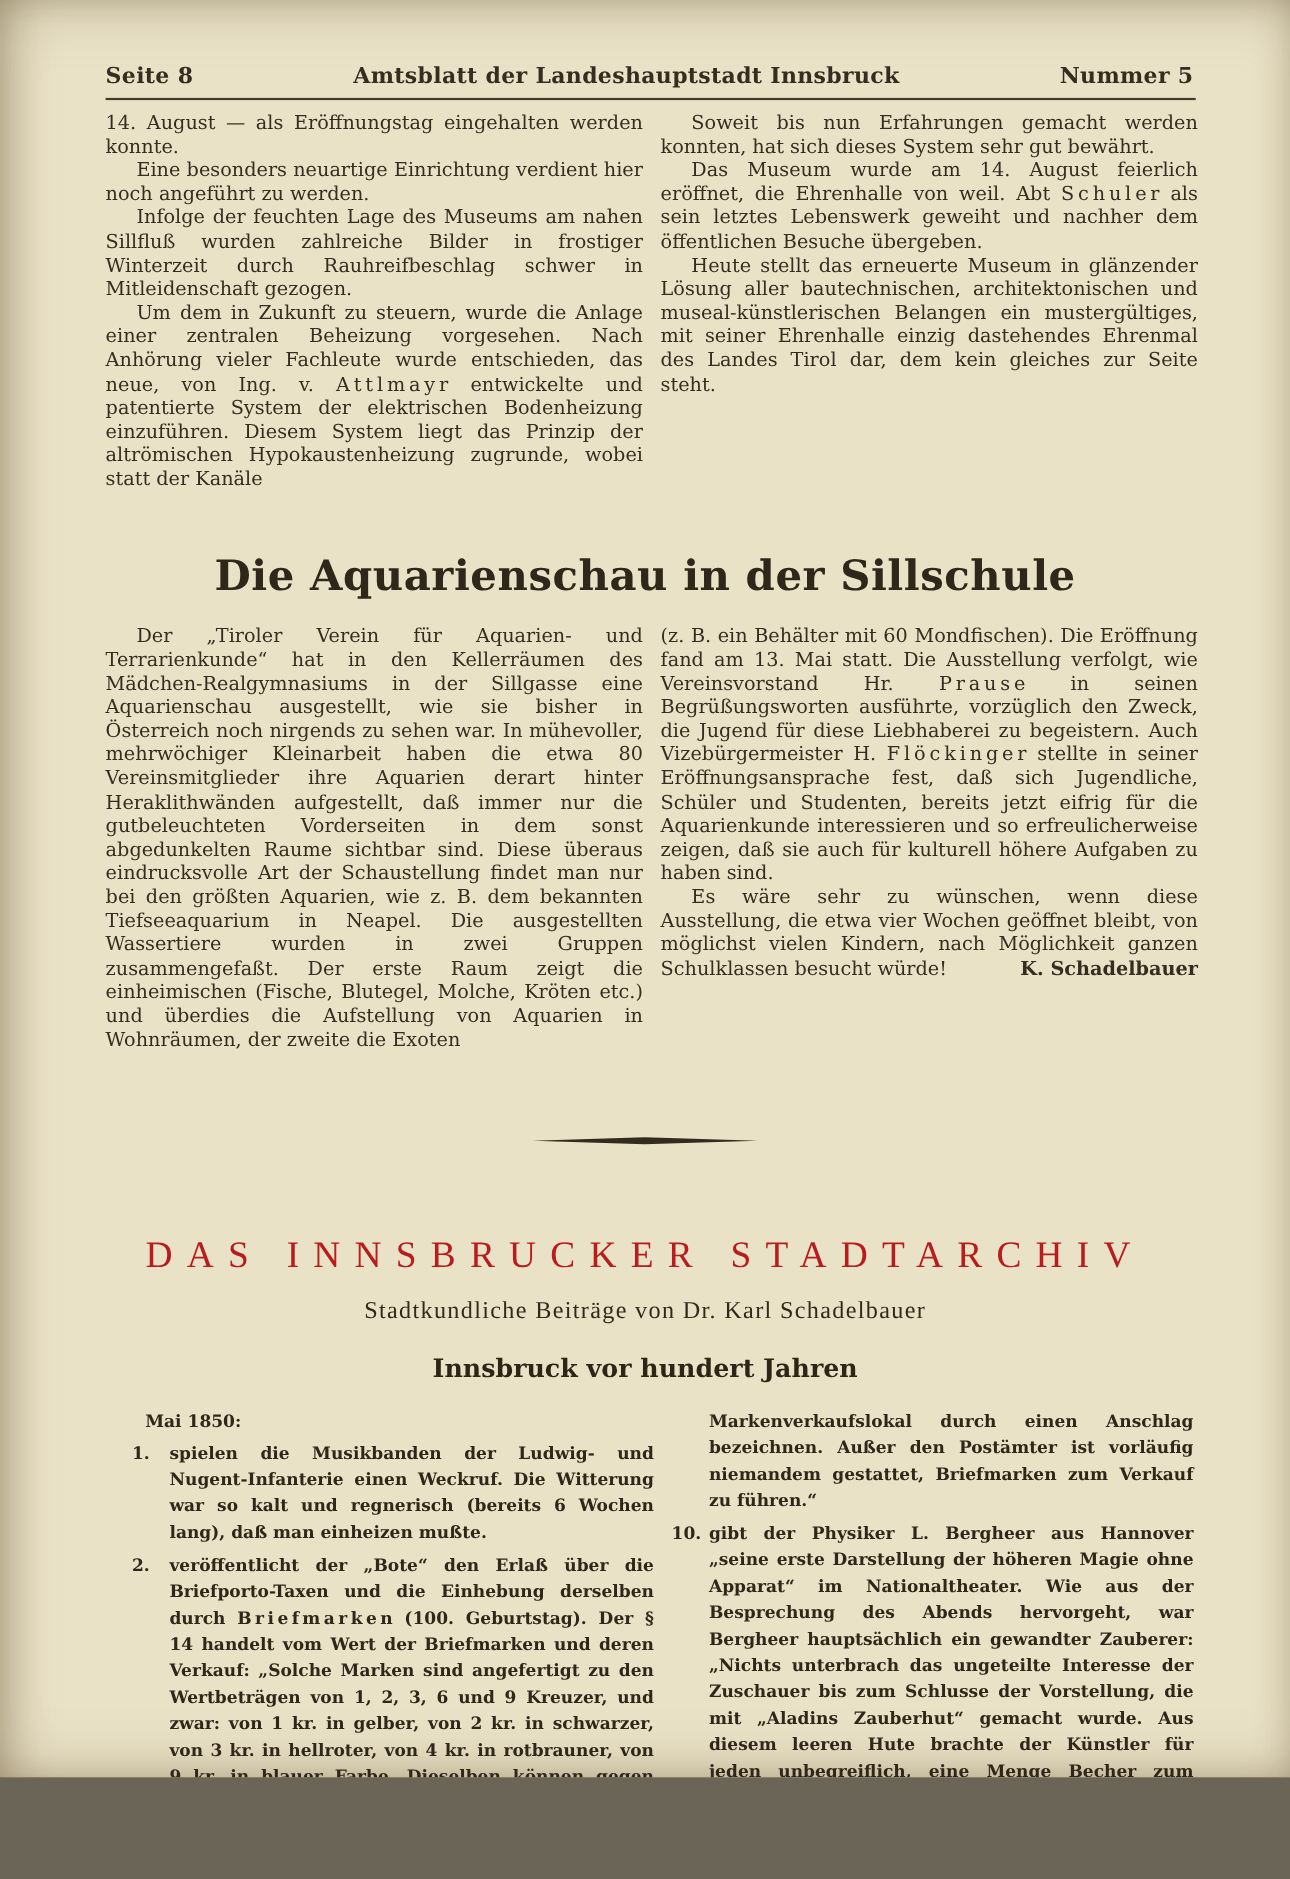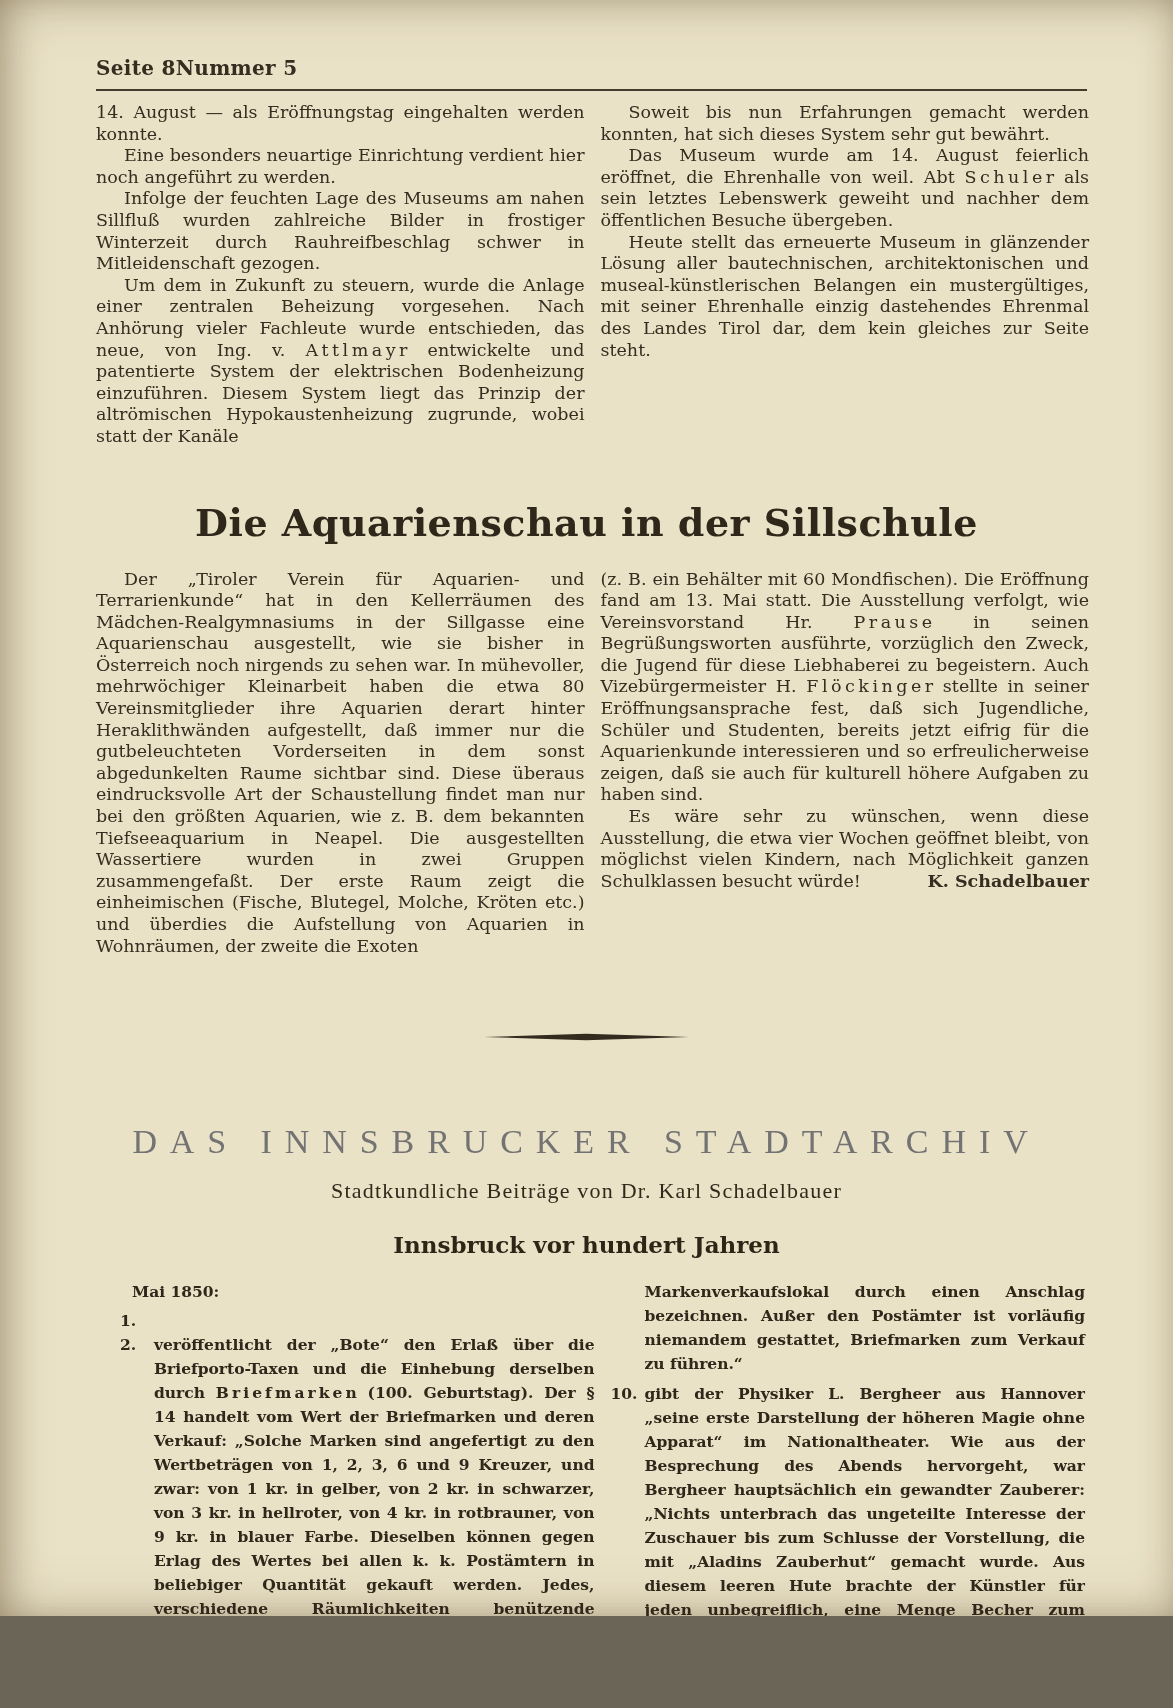--- a/index.html
+++ b/index.html
@@ -55,21 +55,21 @@
   .divider svg{display:block;}
 
   .archiv-title{
     margin:82px 0 0;
     text-align:center;
     font-family:"Liberation Serif",serif;
     font-weight:normal;
     font-size:34px;
     letter-spacing:.38em;
     white-space:nowrap;
-    color:#737373;
+    color:#b91c1c;
   }
   .archiv-subtitle{
     margin-top:17px;
     text-align:center;
     font-family:"Liberation Serif",serif;
     font-size:22px;letter-spacing:1.2px;
     color:#33291b;
   }
   .archiv-fraktur{
     margin:27px 0 0;
@@ -90,20 +90,21 @@
   .item .num{flex:0 0 34px;}
   .item p{flex:1;margin:0 0 6px;min-width:0;overflow-wrap:break-word;}
 </style>
 </head>
 <body>
 
 <div class="page">
 
   <header class="masthead">
     <span class="left">Seite 8</span>
+    <span class="center">Amtsblatt der Landeshauptstadt Innsbruck</span>
     <span class="right">Nummer 5</span>
   </header>
   <div class="rule"></div>
 
   <section class="two-col section-museum">
     <div class="col">
       <p class="noindent">14. August — als Eröffnungstag eingehalten werden konnte.</p>
       <p class="indent">Eine besonders neuartige Einrichtung verdient hier noch angeführt zu werden.</p>
       <p class="indent">Infolge der feuchten Lage des Museums am nahen Sillfluß wurden zahlreiche Bilder in frostiger Winterzeit durch Rauhreifbeschlag schwer in Mitleidenschaft gezogen.</p>
       <p class="indent">Um dem in Zukunft zu steuern, wurde die Anlage einer zentralen Beheizung vorgesehen. Nach Anhörung vieler Fachleute wurde entschieden, das neue, von Ing. v. A t t l m a y r entwickelte und patentierte System der elektrischen Bodenheizung einzuführen. Diesem System liegt das Prinzip der altrömischen Hypokaustenheizung zugrunde, wobei statt der Kanäle</p>
@@ -135,20 +136,21 @@
 
   <h1 class="archiv-title">DAS INNSBRUCKER STADTARCHIV</h1>
   <div class="archiv-subtitle">Stadtkundliche Beiträge von Dr. Karl Schadelbauer</div>
   <h3 class="archiv-fraktur">Innsbruck vor hundert Jahren</h3>
 
   <section class="two-col section-bottom">
     <div class="col">
       <p class="date-head">Mai 1850:</p>
       <div class="item">
         <span class="num">1.</span>
+        <p>spielen die Musikbanden der Ludwig- und Nugent-Infanterie einen Weckruf. Die Witterung war so kalt und regnerisch (bereits 6 Wochen lang), daß man einheizen mußte.</p>
       </div>
       <div class="item">
         <span class="num">2.</span>
         <p>veröffentlicht der „Bote“ den Erlaß über die Briefporto-Taxen und die Einhebung derselben durch B r i e f m a r k e n (100. Geburtstag). Der § 14 handelt vom Wert der Briefmarken und deren Verkauf: „Solche Marken sind angefertigt zu den Wertbeträgen von 1, 2, 3, 6 und 9 Kreuzer, und zwar: von 1 kr. in gelber, von 2 kr. in schwarzer, von 3 kr. in hellroter, von 4 kr. in rotbrauner, von 9 kr. in blauer Farbe. Dieselben können gegen Erlag des Wertes bei allen k. k. Postämtern in beliebiger Quantität gekauft werden. Jedes, verschiedene Räumlichkeiten benützende Postamt wird das</p>
       </div>
     </div>
     <div class="col">
       <div class="item">
         <span class="num"></span>
         <p>Markenverkaufslokal durch einen Anschlag bezeichnen. Außer den Postämter ist vorläufig niemandem gestattet, Briefmarken zum Verkauf zu führen.“</p>

